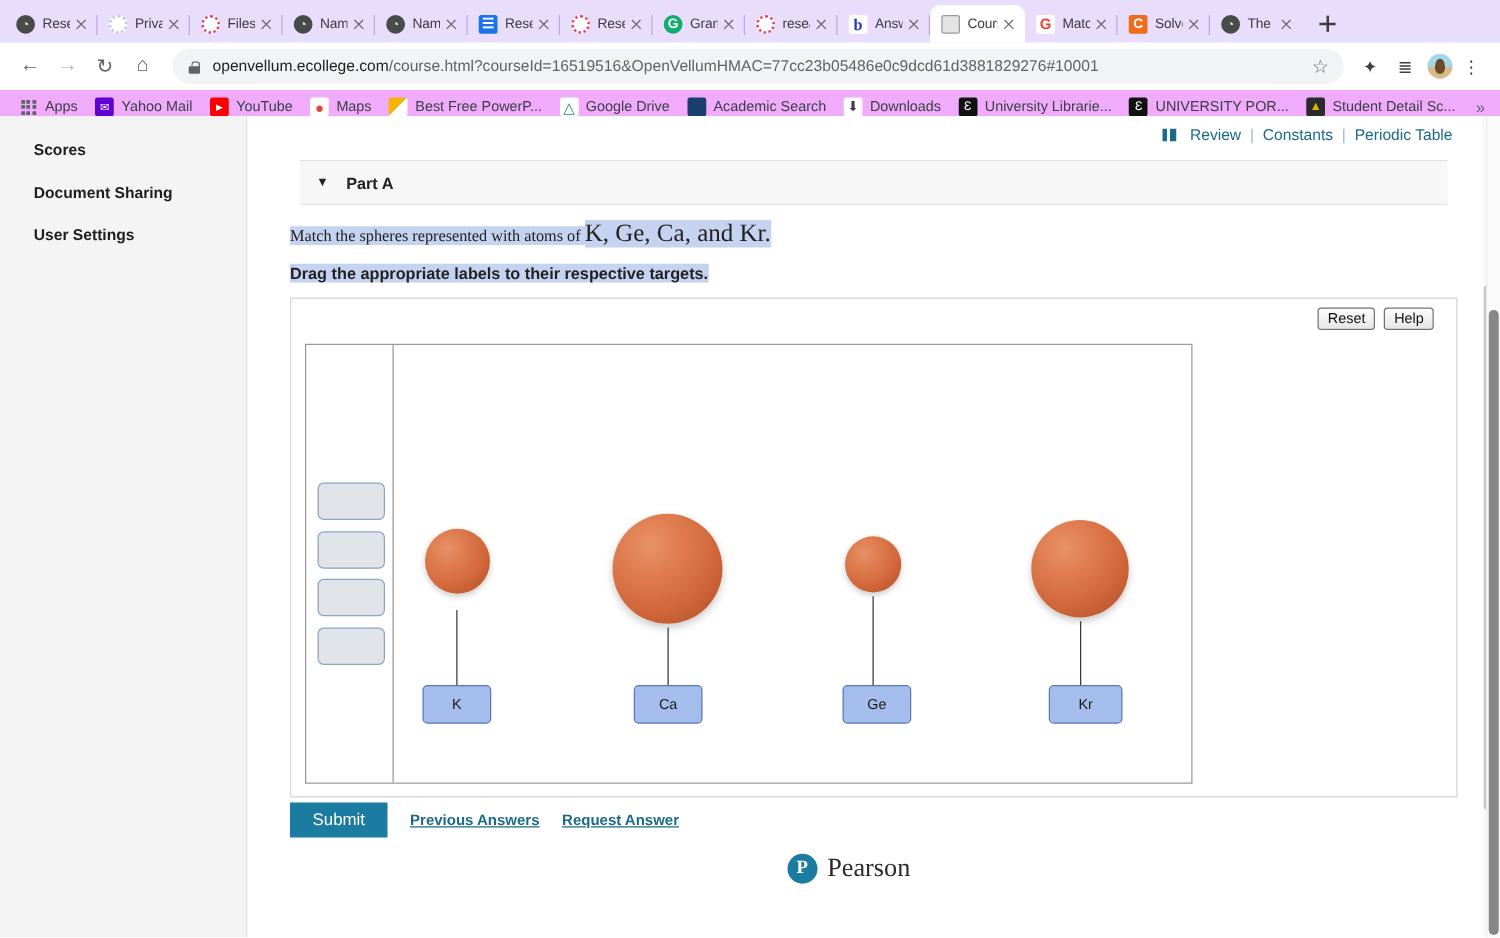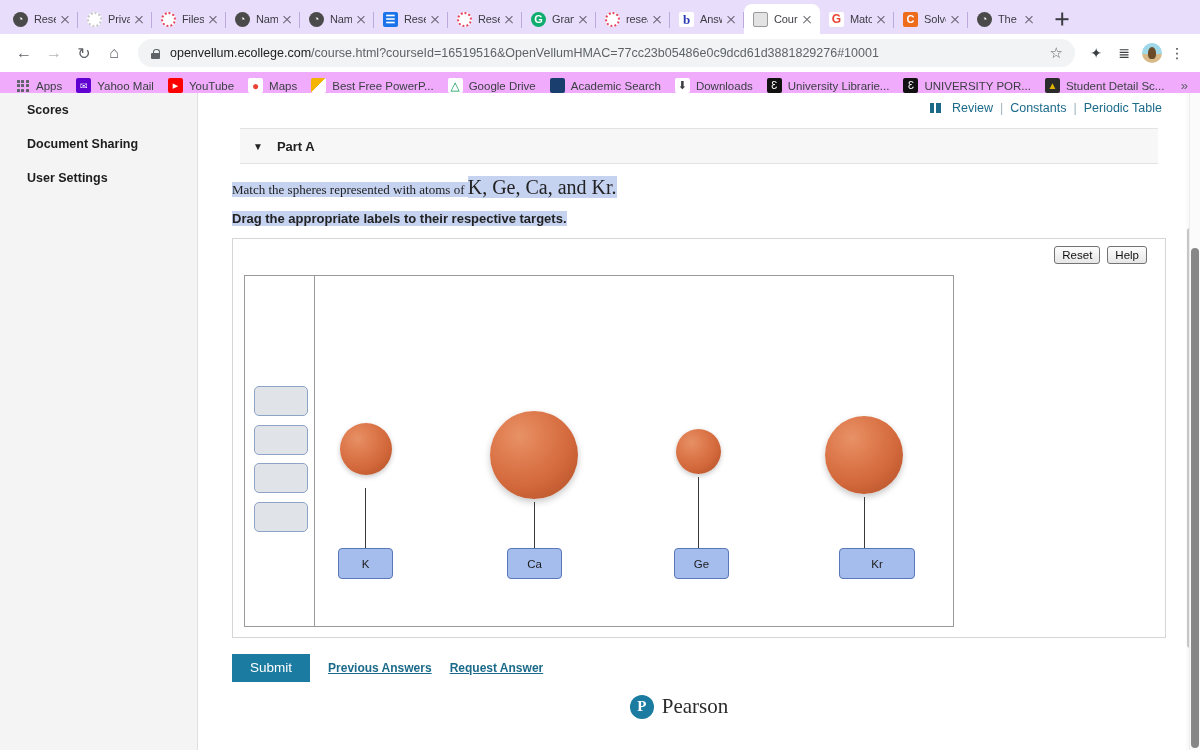--- a/index.html
+++ b/index.html
@@ -177,21 +177,21 @@
     display: flex;
   }
   .sidebar {
     width: 198px; flex: 0 0 198px;
     background: #f4f4f4;
     border-right: 1px solid #e0e0e0;
     padding-top: 10px;
   }
   .side-item {
     height: 34px;
-    display: flex; 
+    display: flex; align-items: center;
     padding: 0 18px 0 27px;
     font-size: 12.5px; font-weight: bold; color: #1d1d1d;
   }
   .side-item .chev { margin-left: auto; color:#6b6b6b; font-size: 13px; font-weight: normal;}
 
   .content {
     flex: 1 1 auto;
     position: relative;
     background: #ffffff;
     overflow: hidden;
@@ -282,21 +282,21 @@
   .target {
     position: absolute;
     background: #a5bdec;
     border: 1px solid #5a78b8;
     border-radius: 4px;
     display: flex; align-items: center; justify-content: center;
     font-size: 11.5px; color: #1b1b1b;
   }
 
   .actions {
-    margin: 16px 0 0 34px;
+    margin: 4px 0 0 34px;
     display: flex; align-items: center; gap: 18px;
   }
   .submit-btn {
     background: #1b7ba0;
     color: #fff;
     border: none;
     font-size: 13.5px;
     padding: 5px 18px;
     font-family: "Liberation Sans", sans-serif;
     line-height: 1.35;
@@ -562,21 +562,21 @@
                       box-shadow: 0 2px 5px rgba(0,0,0,0.22);"></div>
           <div class="stem" style="left:453px; top:201px; height:76px;"></div>
           <div class="target" style="left:429px; top:272px; width:55px; height:31px;">
             <span>Ge</span>
           </div>
 
           <div class="sphere" style="left:580px; top:140px; width:78px; height:78px;
                       background: radial-gradient(circle at 34% 28%, #e89267 0%, #df7d50 28%, #d2683b 60%, #ba562d 87%, #9d4824 100%);
                       box-shadow: 0 3px 6px rgba(0,0,0,0.22);"></div>
           <div class="stem" style="left:619px; top:221px; height:56px;"></div>
-          <div class="target" style="left:594px; top:272px; width:76px; height:31px;">
+          <div class="target" style="left:594px; top:272px; width:59px; height:31px;">
             <span>Kr</span>
           </div>
         </div>
       </div>
 
       <div class="actions">
         <button class="submit-btn">Submit</button>
         <a class="act-link" href="#">Previous Answers</a>
         <a class="act-link" href="#">Request Answer</a>
       </div>

